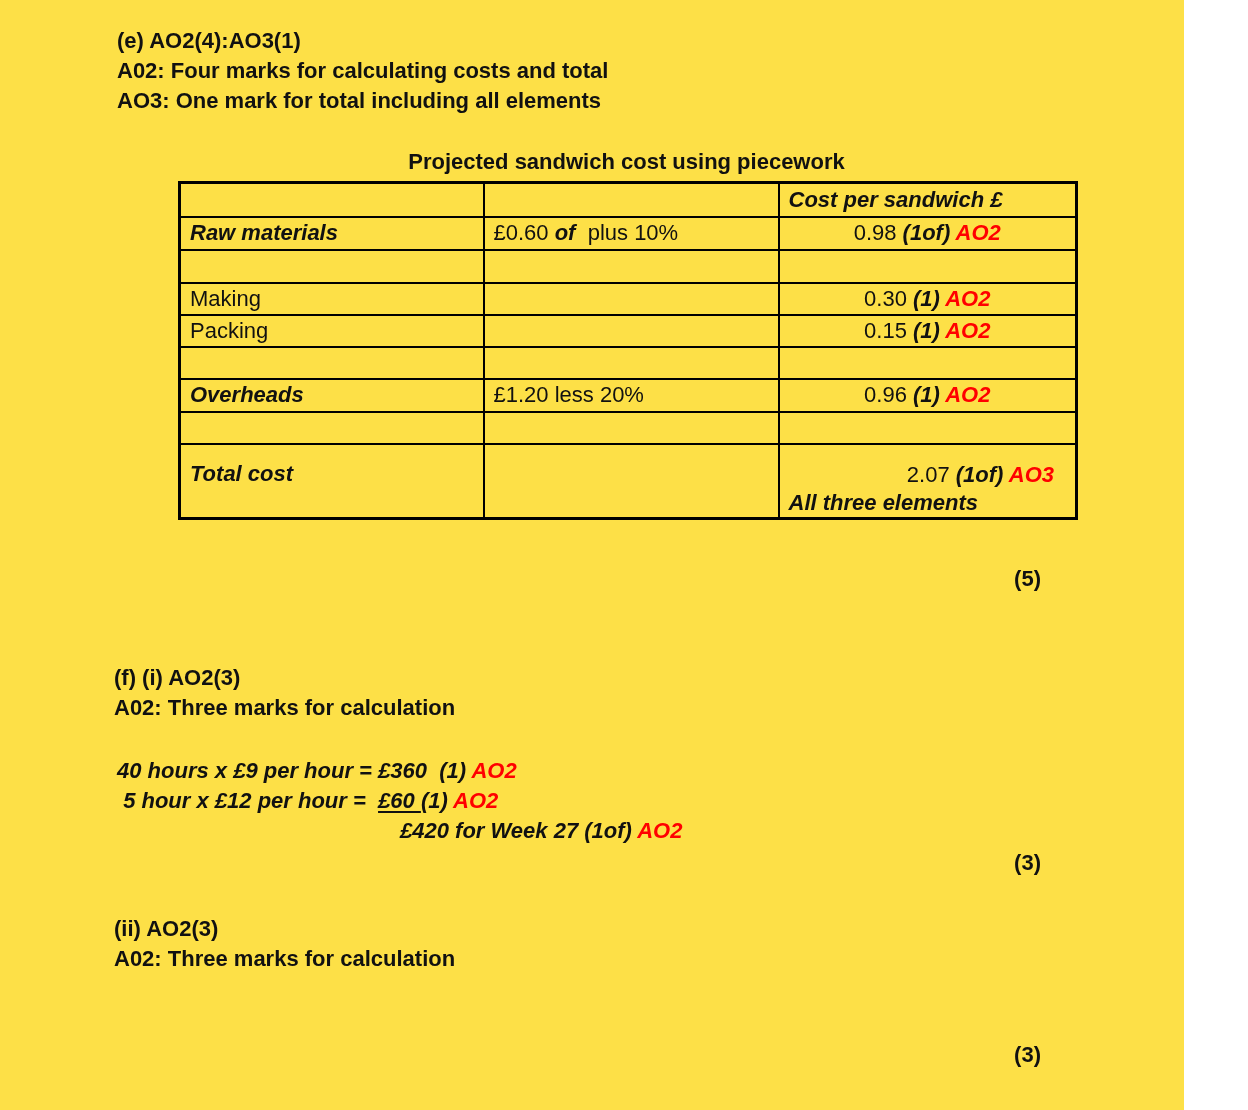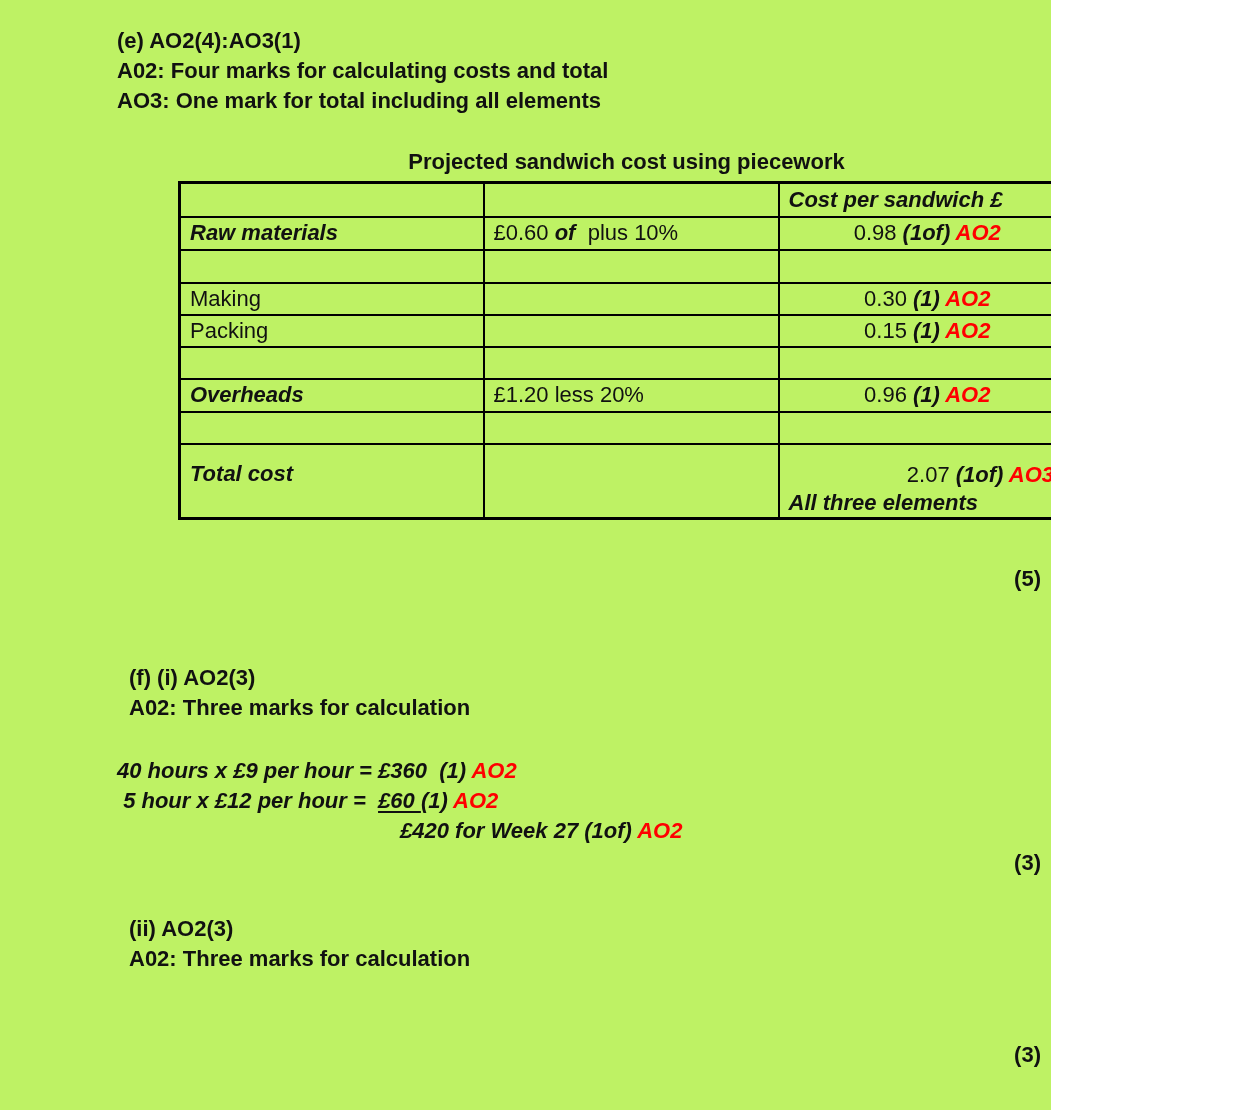--- a/index.html
+++ b/index.html
@@ -1,17 +1,17 @@
 <!DOCTYPE html>
 <html style="--mark-red: #ff0000;"><head>
 <meta charset="utf-8">
 <style>
   html,body{margin:0;padding:0;background:#ffffff;}
   .page{
-    position:relative;width:1051px;height:1110px;background:#bef264;
+    position:relative;width:1184px;height:1110px;background:#fde047;
     color:#111;font-family:"Liberation Sans","DejaVu Sans",sans-serif;
     font-size:22px;overflow:hidden;
   }
   .b{font-weight:700;font-style:italic;}
   .red{color:var(--mark-red,#f00);}
   .u{text-decoration:underline;text-decoration-thickness:2px;text-underline-offset:3px;}
   [data-bind-runs]{white-space:pre-wrap;}
 
   .answer-header{position:absolute;left:117px;top:26px;font-weight:700;line-height:30px;}
 
@@ -30,21 +30,21 @@
   .cost tr.h61{height:61px;}
   .cost tr.total td{vertical-align:top;padding-top:16px;}
   .total-line1{text-align:right;padding-right:12px;line-height:28px;}
   .total-line2{text-align:left;line-height:28px;}
 
   .marks{position:absolute;width:100px;text-align:right;font-weight:700;}
   .mark-e{left:941px;top:566px;}
   .mark-fi{left:941px;top:850px;}
   .mark-fii{left:941px;top:1042px;}
 
-  .sec{position:absolute;left:129px;font-weight:700;line-height:30px;}
+  .sec{position:absolute;left:114px;font-weight:700;line-height:30px;}
   .sec-f{top:663px;}
   .sec-ii{top:914px;}
 
   .calc{position:absolute;left:117px;line-height:30px;}
   .calc-fi{top:756px;}
   .calc-fi .l3{padding-left:283px;}
   .calc-fii{top:1008px;}
 </style>
 </head>
 <body>

